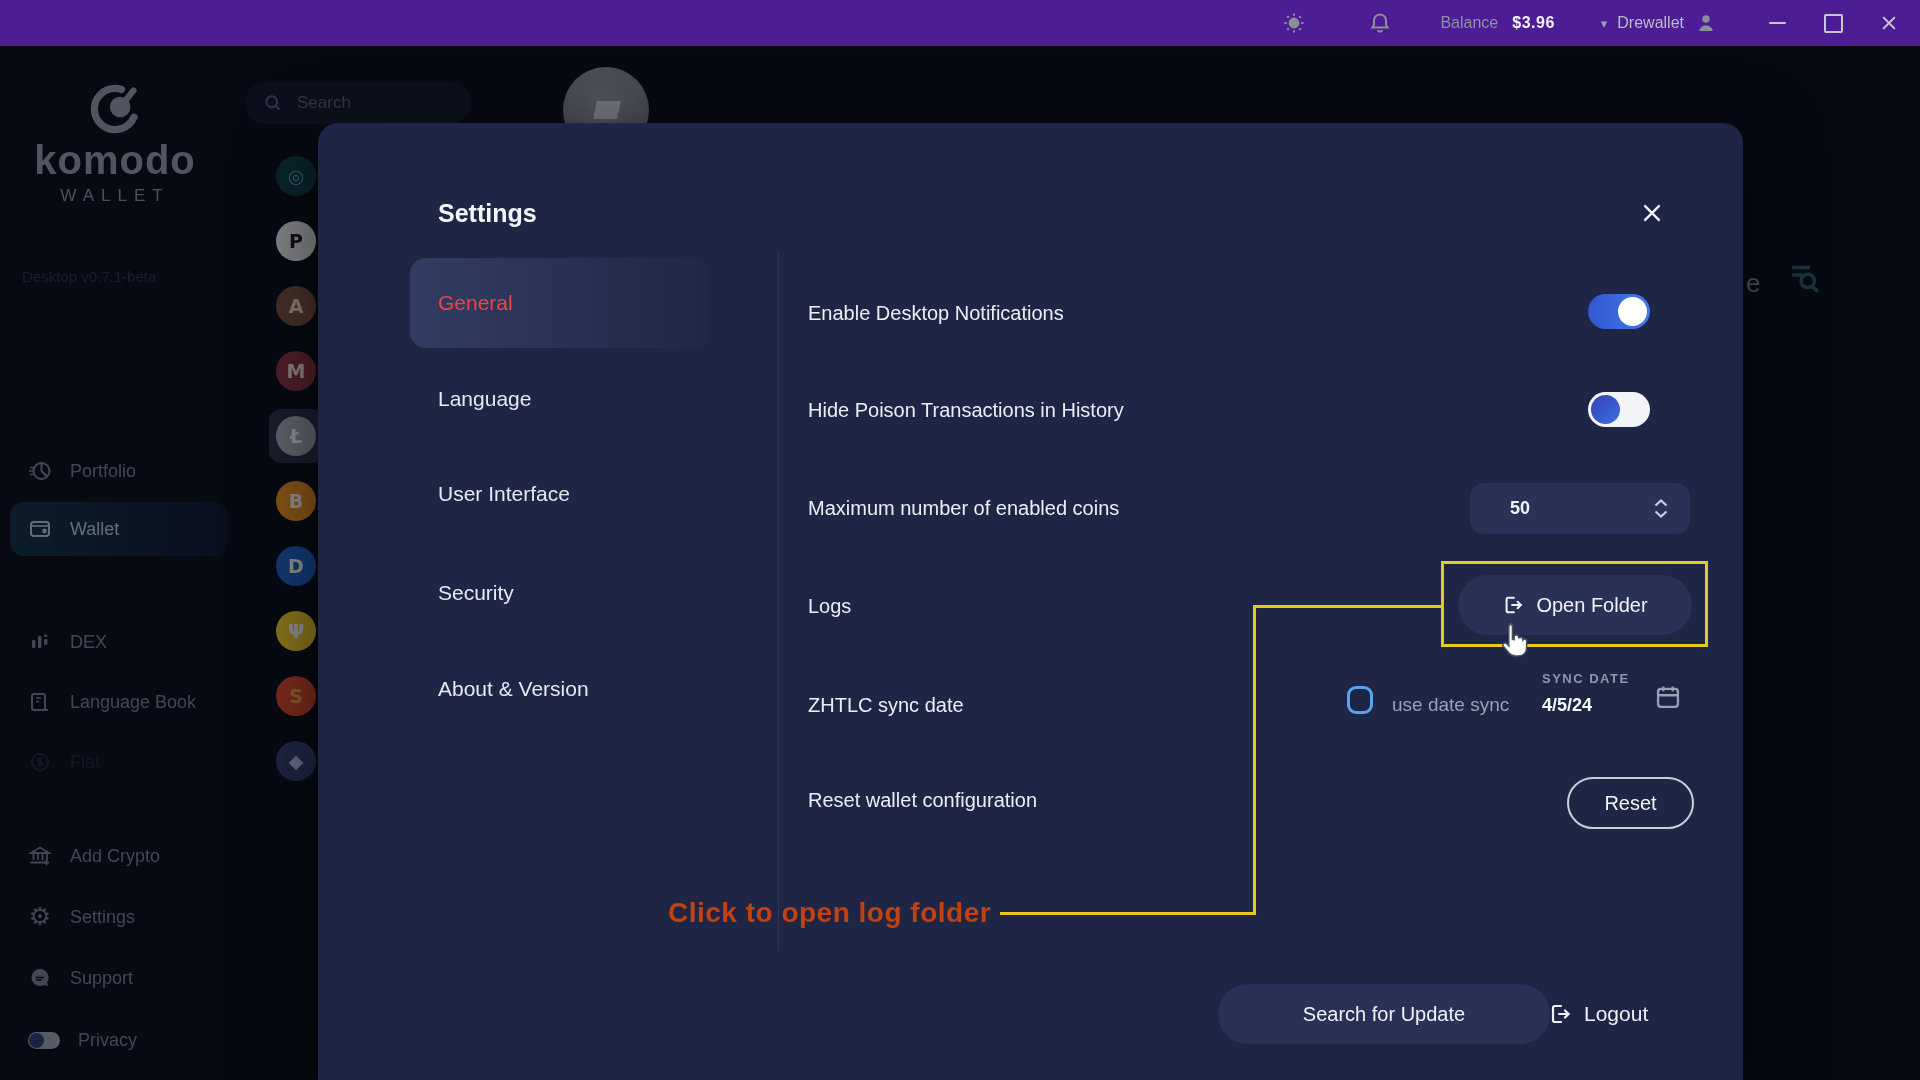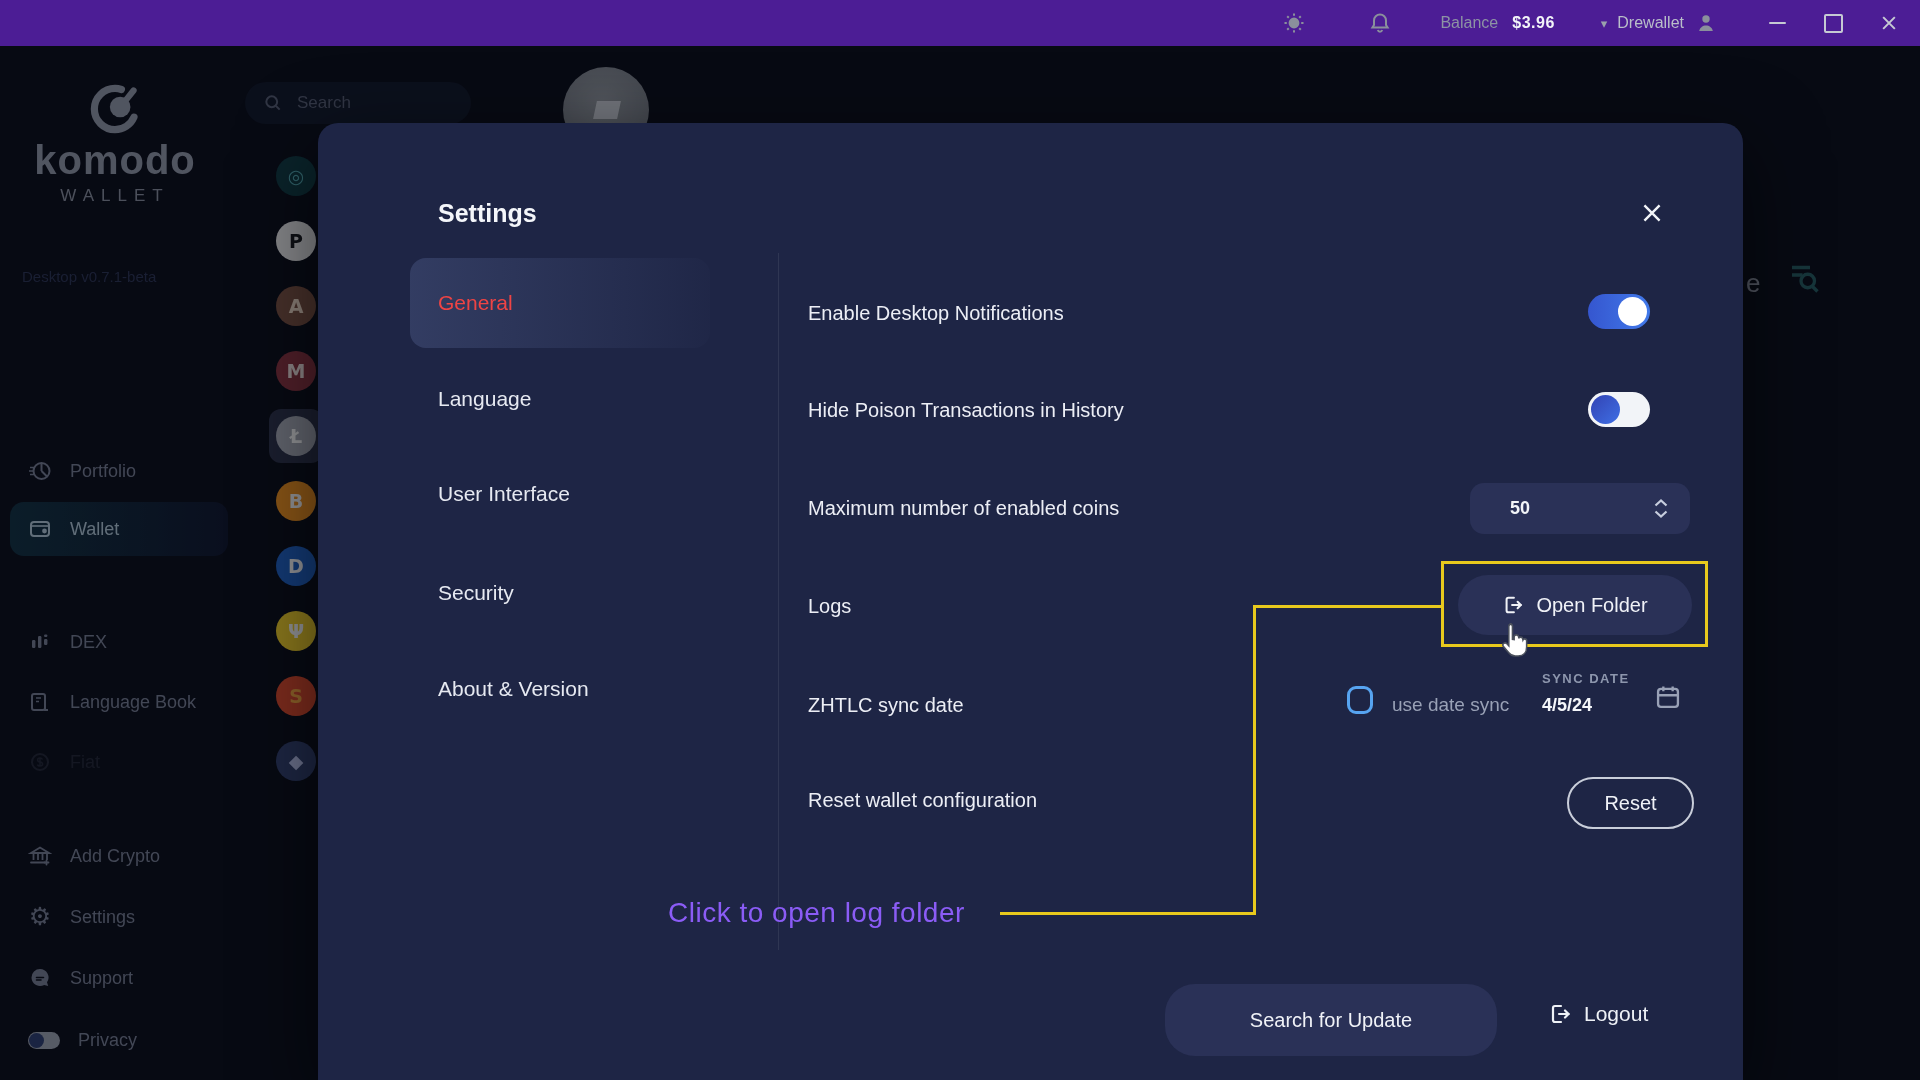--- a/index.html
+++ b/index.html
@@ -86,28 +86,28 @@
 
   .checkbox{position:absolute;left:1029px;top:563px;width:26px;height:28px;border-radius:9px;
          border:3.5px solid #57a4f0;box-sizing:border-box;}
   .datesync-label{position:absolute;left:1074px;top:582px;transform:translateY(-50%);
          font-size:19px;color:#99a1b6;}
   .syncdate-label{position:absolute;left:1224px;top:548px;font-size:13px;font-weight:bold;
          letter-spacing:1.5px;color:#8d96ad;}
   .syncdate-value{position:absolute;left:1224px;top:572px;font-size:18px;font-weight:bold;color:#f4f6fa;}
   .calendar{position:absolute;left:1336px;top:560px;color:#99a1b6;}
 
-  .modal-footer-btn{left:847px;top:861px;width:332px;height:72px;justify-content:center;}
+  .modal-footer-btn{left:900px;top:861px;width:332px;height:60px;justify-content:center;}
   .logout{position:absolute;left:1230px;top:861px;height:60px;display:flex;align-items:center;gap:12px;
          color:#eef1f6;font-size:21px;}
 
   
   .ann{z-index:60;}
-  .ann-text{position:absolute;left:668px;top:897px;font-size:28px;font-weight:400;
-         letter-spacing:.5px;color:#8b5cf6;}
+  .ann-text{position:absolute;left:668px;top:897px;font-size:28px;font-weight:700;
+         letter-spacing:.5px;color:#c2410c;}
   .ann-line{position:absolute;background:#e8c91d;}
   .ann-box{position:absolute;left:1441px;top:561px;width:267px;height:86px;
          border:3px solid #e8c91d;box-sizing:border-box;}
   .cursor{position:absolute;left:1494px;top:620px;z-index:70;}
 
   .privacy-pill{width:32px;height:17px;border-radius:9px;background:#9aa0ad;position:relative;flex:0 0 auto;}
   .privacy-pill::before{content:'';position:absolute;left:1px;top:1px;width:15px;height:15px;
          border-radius:50%;background:#2d3d6d;}
   svg{display:block;}
 </style>

